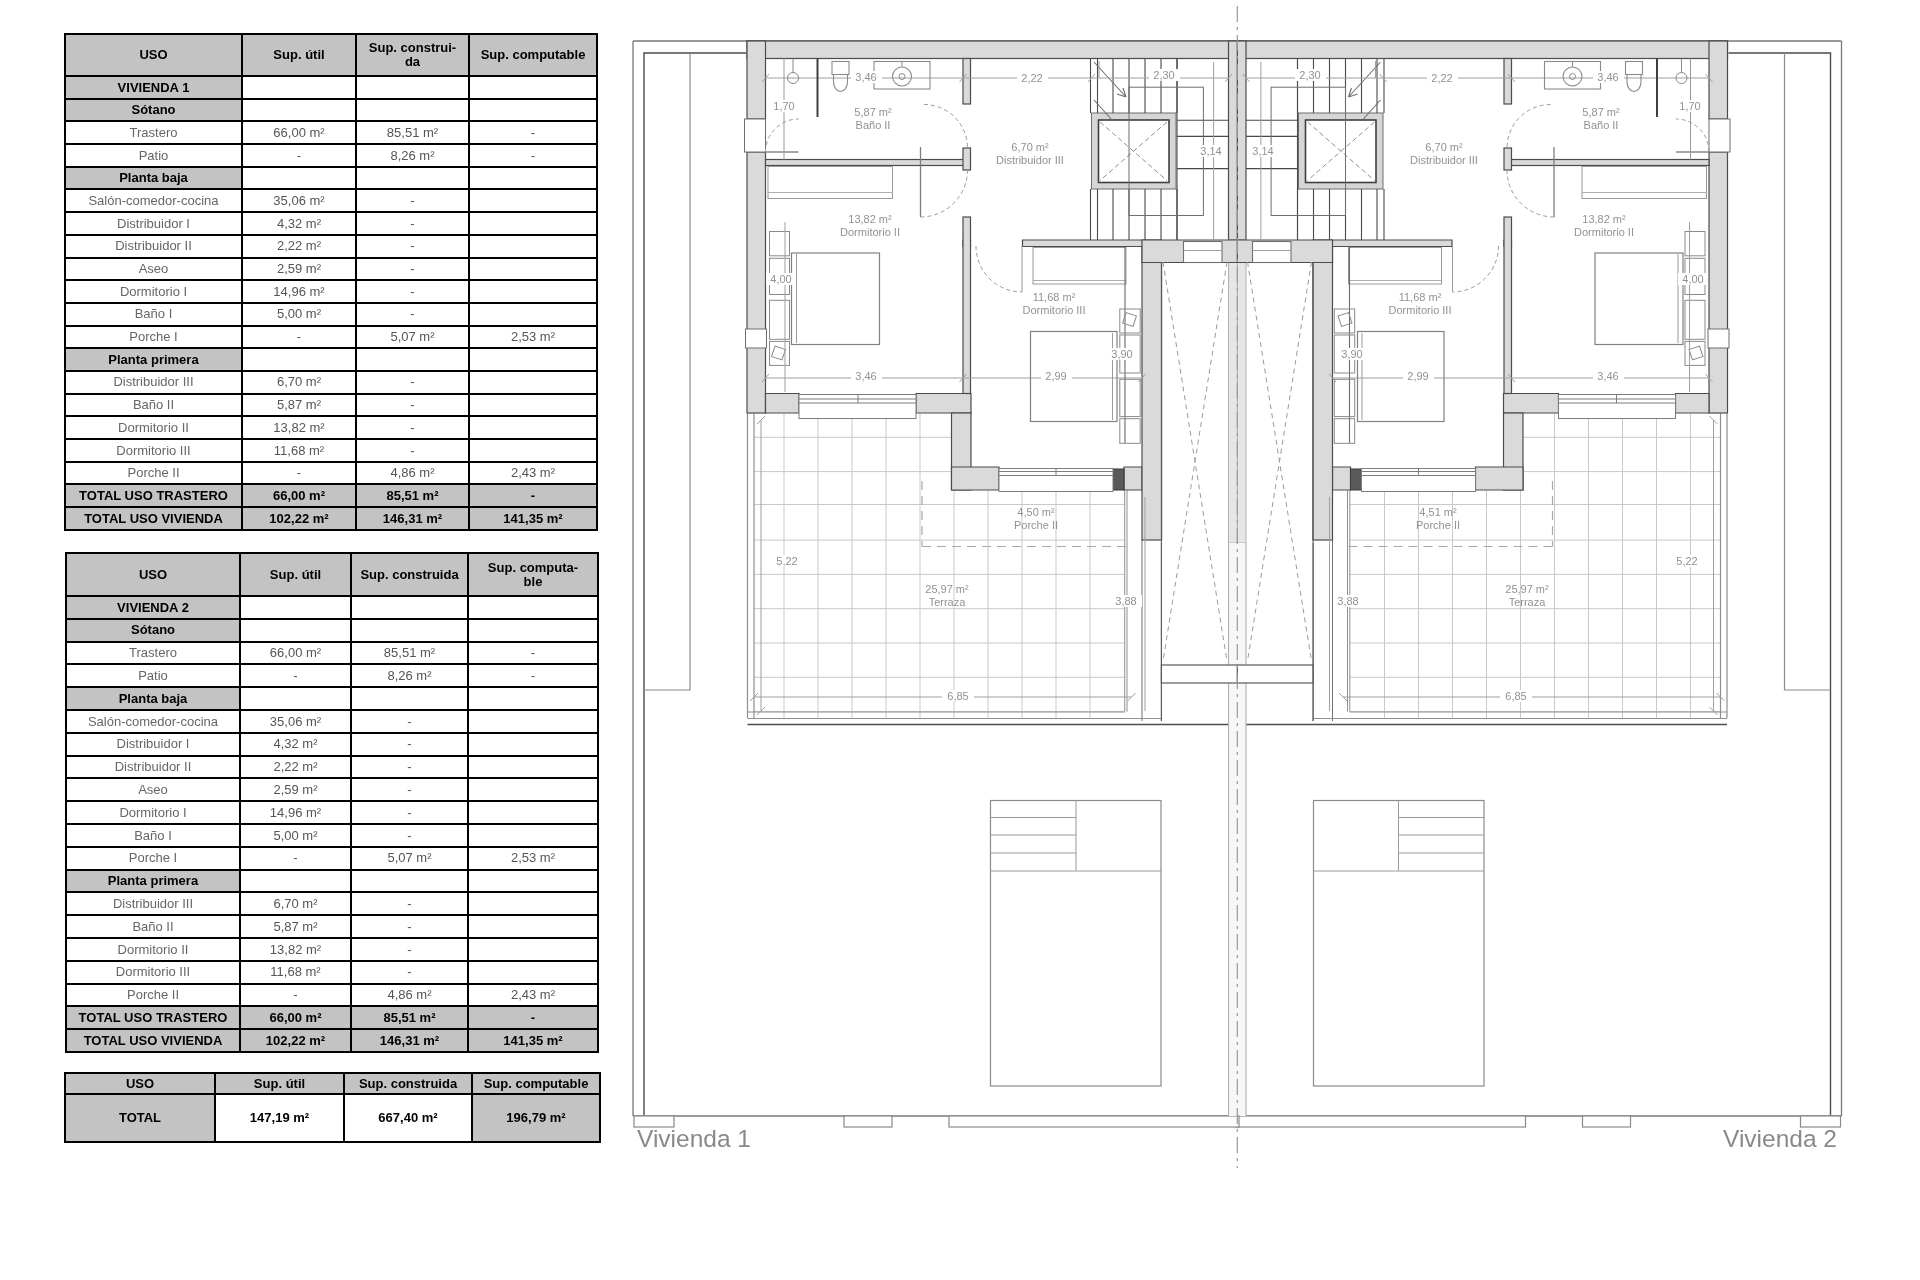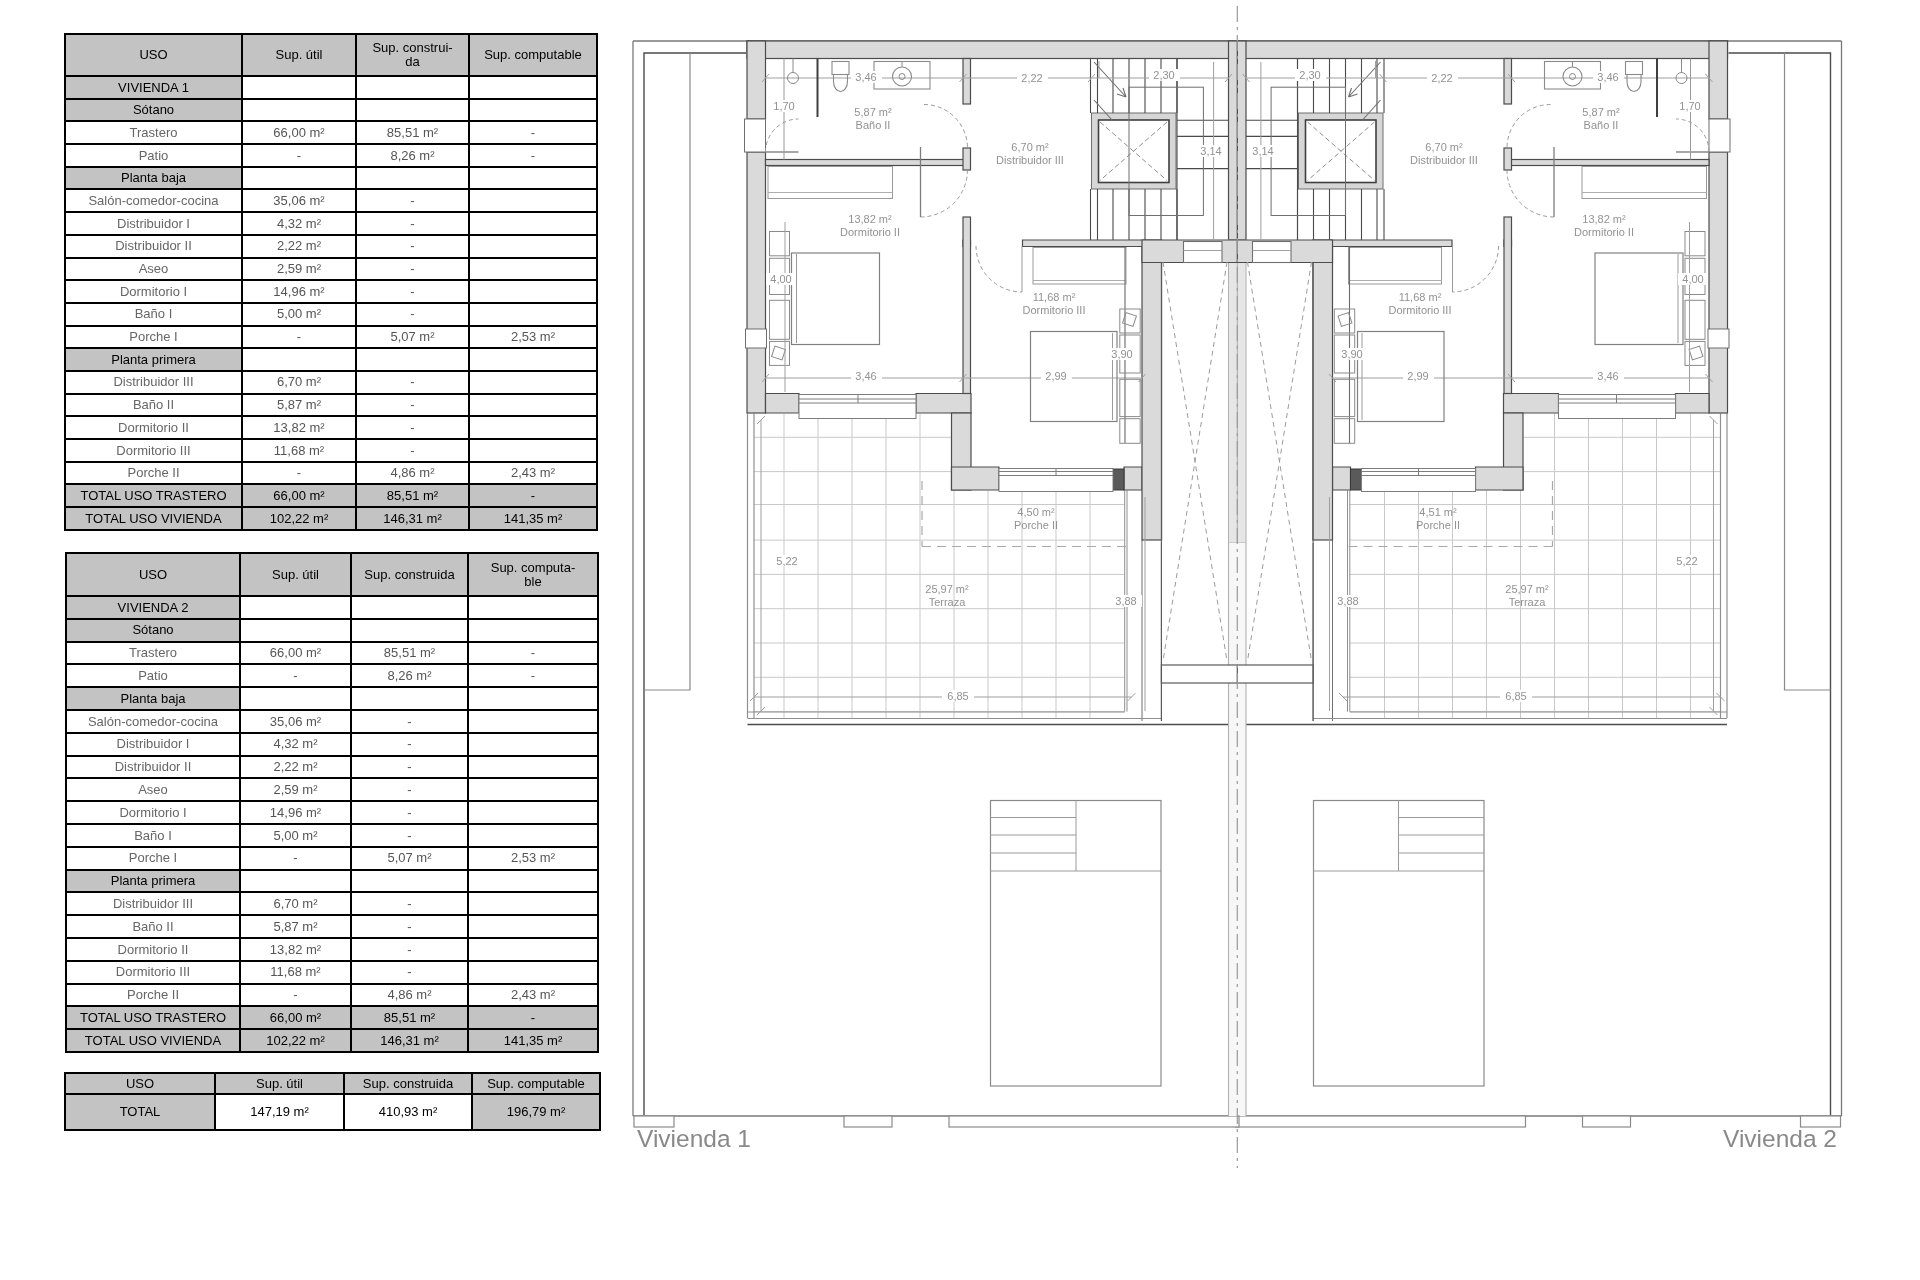--- a/index.html
+++ b/index.html
@@ -1,19 +1,19 @@
 <!DOCTYPE html>
 <html><head><meta charset="utf-8">
 <style>
 html,body{margin:0;padding:0;width:1920px;height:1280px;background:#fff;overflow:hidden;
 font-family:"Liberation Sans",sans-serif;}
 .tbl{position:absolute;border-collapse:collapse;table-layout:fixed;}
 .tbl td{border:2px solid #000;text-align:center;vertical-align:middle;padding:0;overflow:hidden;line-height:1.05;}
 .g{background:#c3c3c3;}
-.b{font-weight:normal;color:#000;}
+.b{font-weight:bold;color:#000;}
 .d{color:#555555;}
 .rl{color:#666666;}
 </style></head>
 <body>
 
 <table class="tbl" style="left:64px;top:33px;width:532px;font-size:13px;">
 <colgroup>
       <col style="width:177px">
       <col style="width:114px">
       <col style="width:113px">
@@ -293,24 +293,24 @@
       <col style="width:128px">
       <col style="width:128px">
     </colgroup>
 <tbody>
       <tr class="b" style="height:21px">
         <td class="g">USO</td>
         <td class="g">Sup. útil</td>
         <td class="g">Sup. construida</td>
         <td class="g">Sup. computable</td>
       </tr>
-<tr style="height:36px" class="b">
+<tr style="height:48px" class="b">
         <td class="g">TOTAL</td>
         <td>147,19 m²</td>
-        <td>410,93  m²</td>
+        <td>667,40  m²</td>
         <td class="g">196,79  m²</td>
       </tr>
 </tbody>
   </table>
 
 <svg width="1920" height="1280" style="position:absolute;left:0;top:0">
 <defs>
 <g id="unit">
 
 <line x1="633" y1="41" x2="633" y2="1116" stroke="#787878" stroke-width="1.3"></line>

